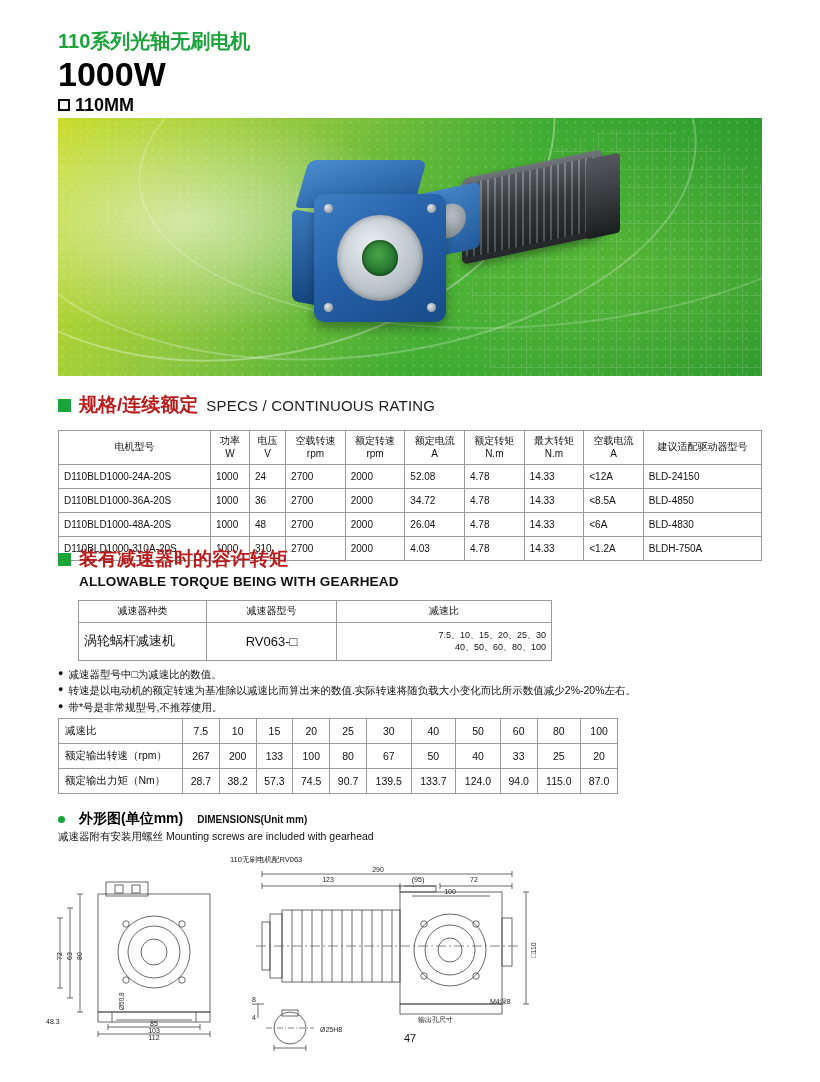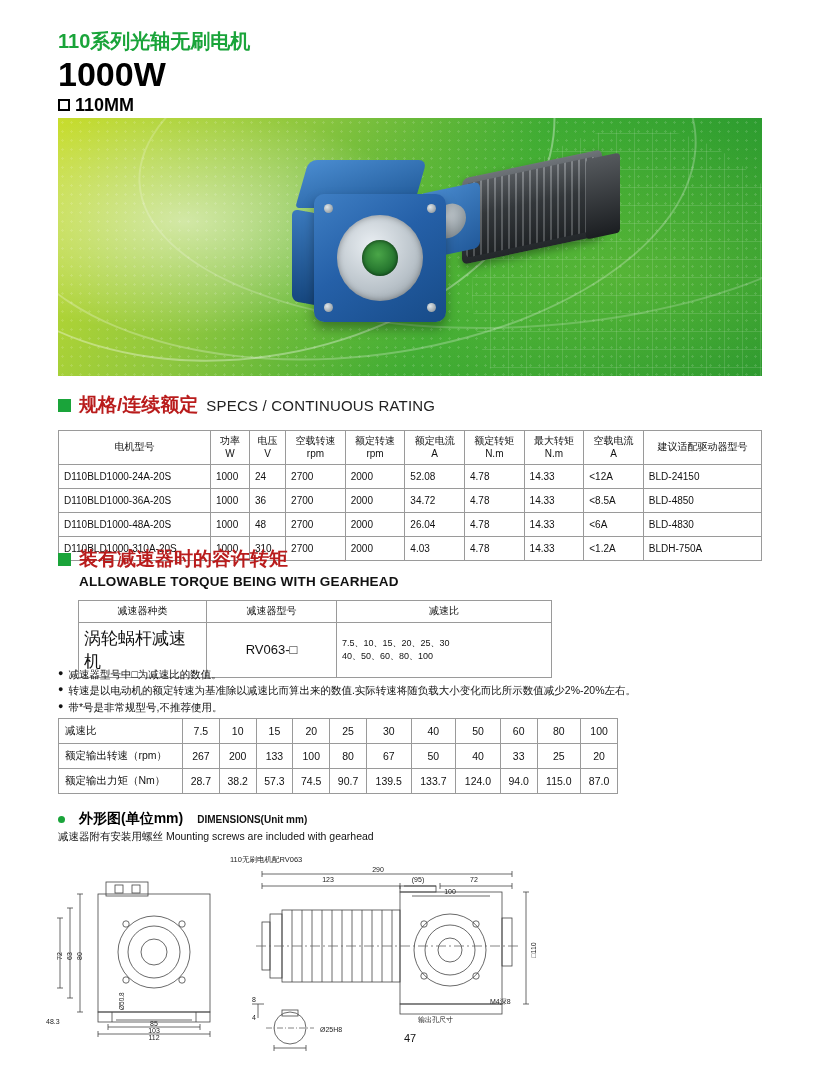--- a/index.html
+++ b/index.html
@@ -152,22 +152,22 @@
   #specs-table table { width: 100%; }
   #specs-table th:first-child, #specs-table td:first-child { width: 152px; }
   #specs-table td { font-size: 10px; }
 
   #gear-table { position: absolute; left: 58px; top: 600px; width: 494px; padding-left: 20px; }
   #gear-table table { width: 100%; }
   #gear-table .c1 { width: 128px; }
   #gear-table .c2 { width: 130px; text-align: center; }
   #gear-table .c3 { text-align: center; }
   #gear-table td.model { font-size: 13px; text-align: center; }
-  #gear-table td.kind { font-size: 17px; }
-  #gear-table td.ratios { font-size: 9px; line-height: 1.35; text-align: left; }
+  #gear-table td.kind { font-size: 13px; }
+  #gear-table td.ratios { font-size: 9px; line-height: 1.35; text-align: right; }
 
   .notes { position: absolute; left: 58px; top: 666px; width: 700px; }
   .note { font-size: 10.5px; color: #111; line-height: 1.55; display: flex; gap: 5px; }
   .dot { color: #111; font-size: 9px; line-height: 1.75; }
 
   #ratio-table { position: absolute; left: 58px; top: 718px; width: 560px; }
   #ratio-table table { width: 100%; }
   #ratio-table th, #ratio-table td {
     border: 1px solid #9a9a9a; font-size: 10.5px; padding: 4px 3px; text-align: center; height: 25px;
   }

